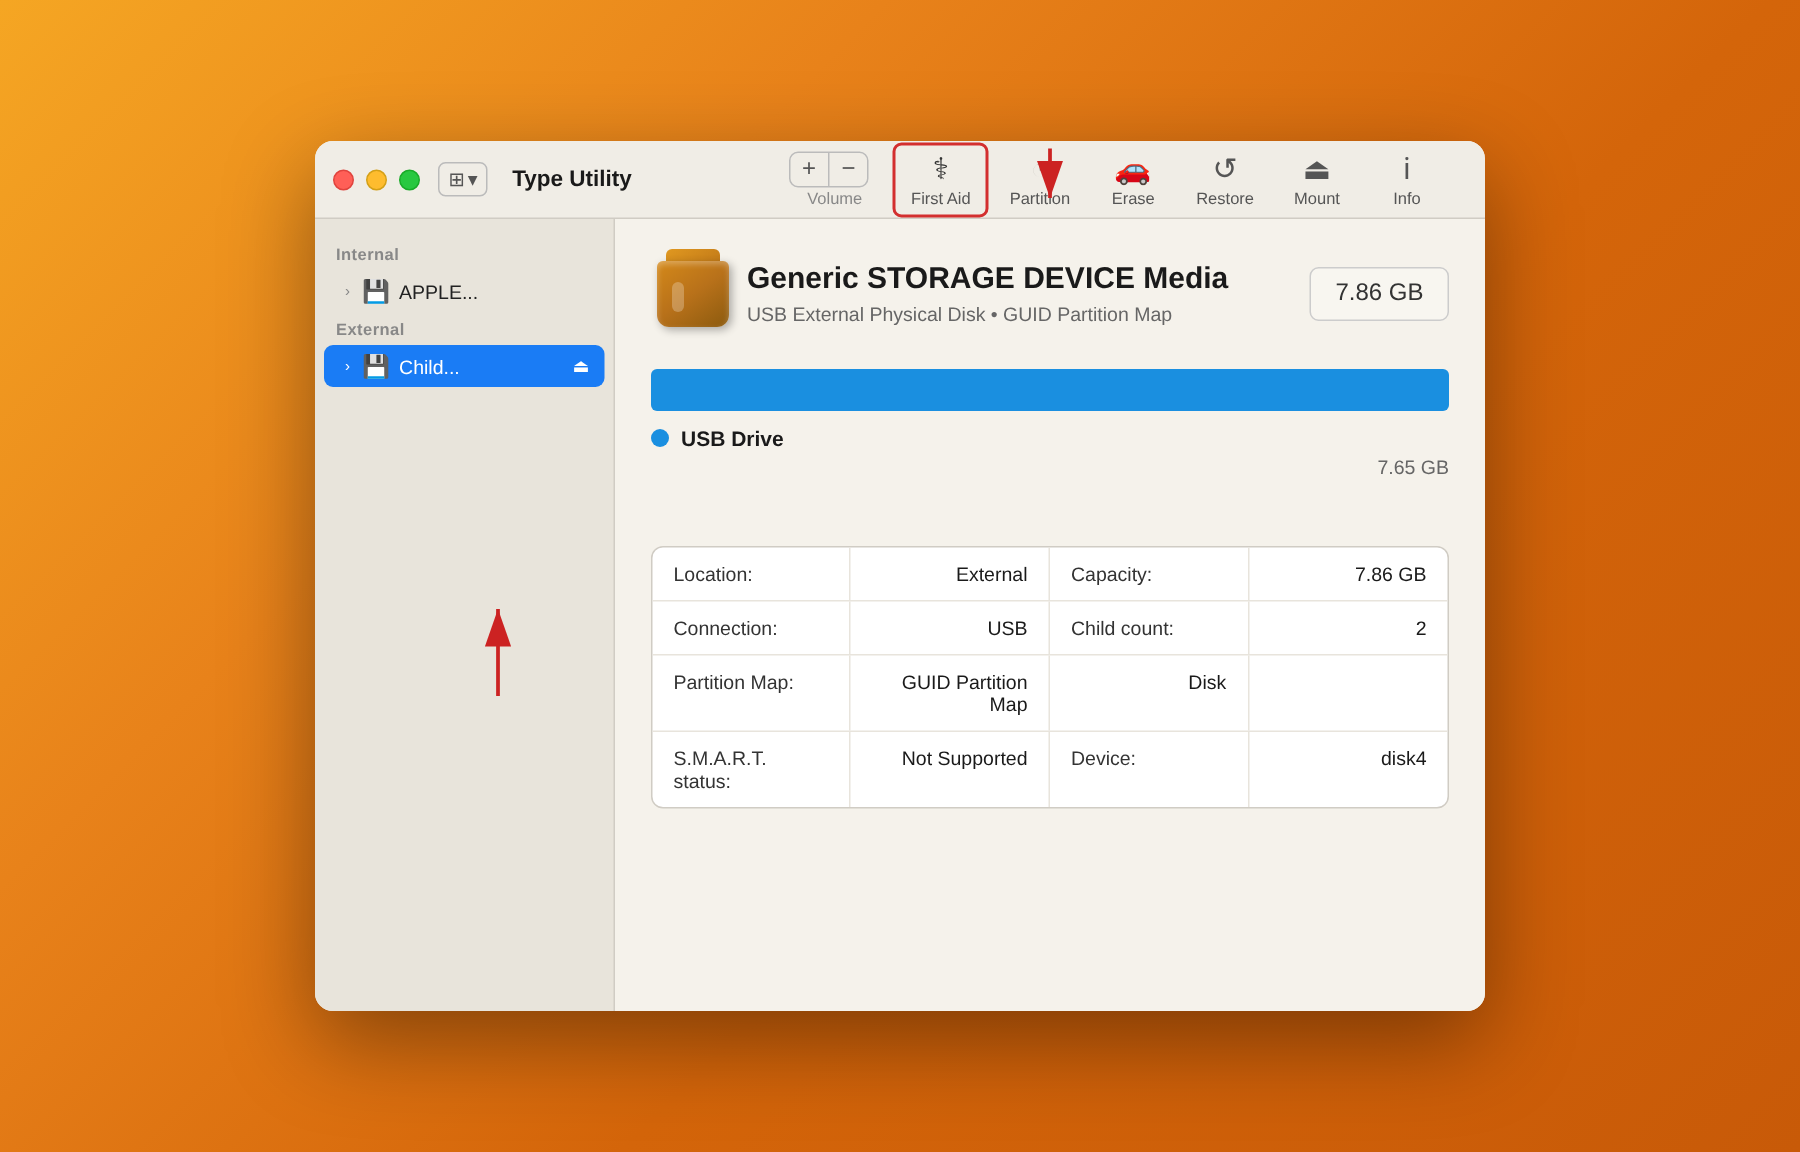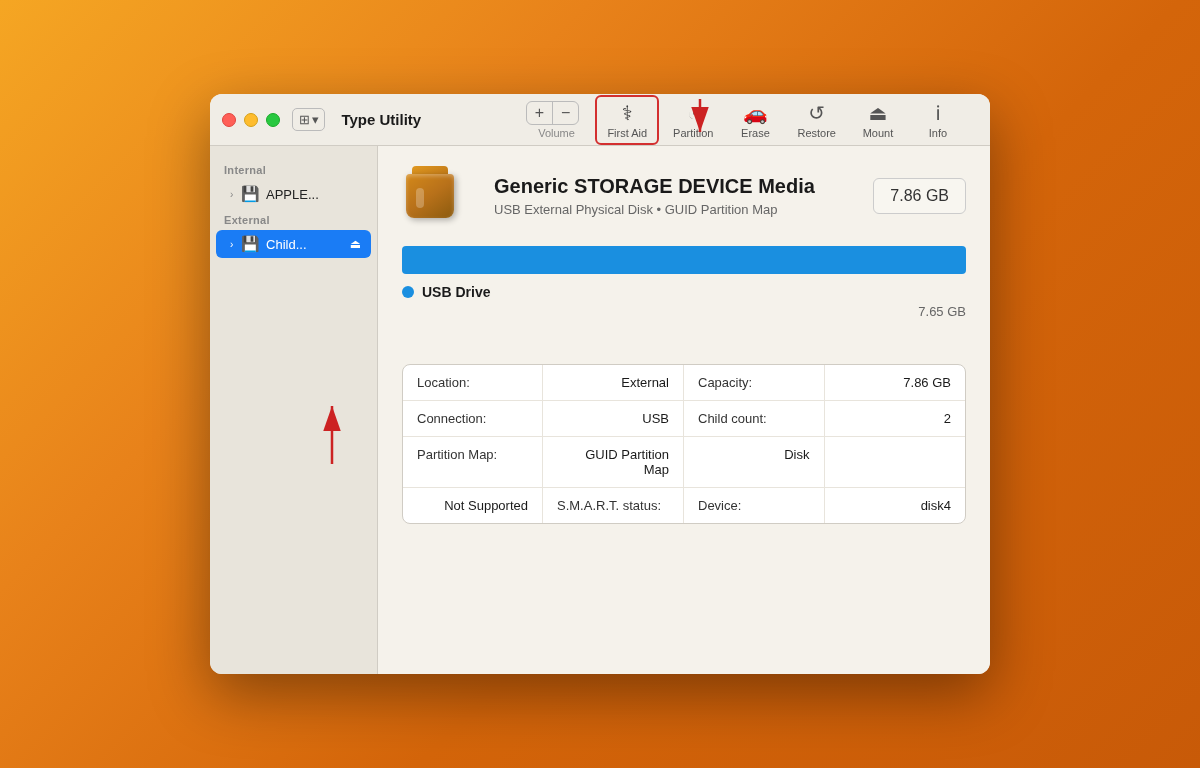--- a/index.html
+++ b/index.html
@@ -169,21 +169,21 @@
 
     
     .main {
       display: flex;
       flex: 1;
       overflow: hidden;
     }
 
     
     .sidebar {
-      width: 168px;
+      width: 200px;
       background: #e8e4db;
       border-right: 1px solid #d0ccc4;
       padding: 12px 0;
       flex-shrink: 0;
       overflow-y: auto;
     }
 
     .sidebar-section-label {
       font-size: 11px;
       font-weight: 600;
@@ -238,21 +238,21 @@
     .detail {
       flex: 1;
       padding: 20px 24px;
       overflow-y: auto;
       background: #f5f2eb;
     }
 
     .device-header {
       display: flex;
       align-items: center;
-      gap: 32px;
+      gap: 4px;
       margin-bottom: 20px;
     }
 
     .device-icon-container {
       width: 60px;
       height: 60px;
       flex-shrink: 0;
     }
 
     
@@ -564,22 +564,22 @@
               <div class="info-cell label">Partition Map:</div>
               <div class="info-cell value">GUID Partition Map</div>
             </div>
             <div class="info-two-col">
               <div class="info-cell value">Disk</div>
             </div>
           </div>
 
           <div class="info-row">
             <div class="info-two-col info-left">
+              <div class="info-cell label">S.M.A.R.T. status:</div>
               <div class="info-cell value">Not Supported</div>
-              <div class="info-cell label">S.M.A.R.T. status:</div>
             </div>
             <div class="info-two-col">
               <div class="info-cell label">Device:</div>
               <div class="info-cell value">disk4</div>
             </div>
           </div>
         </div>
       </div>
     </div>
   </div>

